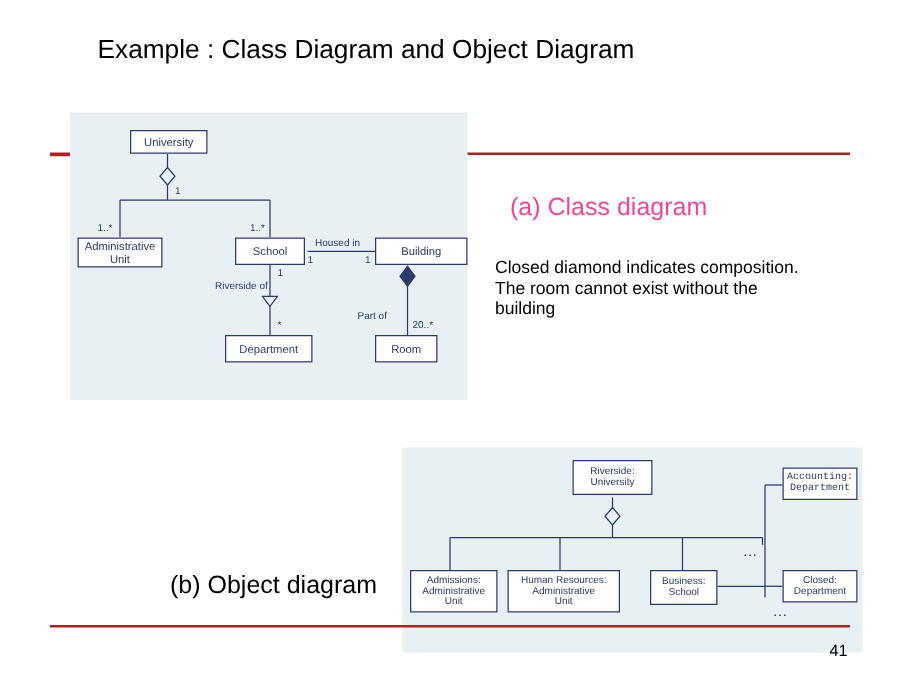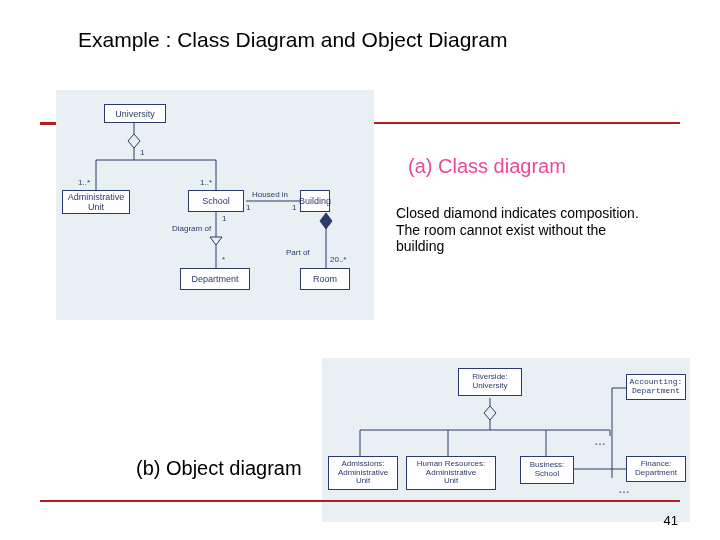--- a/index.html
+++ b/index.html
@@ -159,31 +159,31 @@
     <polygon points="160,155 154,147 166,147" fill="#e9f0f4" stroke="#2a3a6a" stroke-width="1"></polygon>
 
     <line x1="270" y1="123" x2="270" y2="178" stroke="#2a3a6a" stroke-width="1"></line>
     <polygon points="270,123 264,131 270,139 276,131" fill="#2a3a6a" stroke="#2a3a6a" stroke-width="1"></polygon>
   </svg>
 
   <div class="box" style="left:48px; top:14px; width:62px; height:19px;">University</div>
   <div class="box" style="left:6px;  top:100px; width:68px; height:24px; white-space:pre-line;">Administrative
 Unit</div>
   <div class="box" style="left:132px; top:100px; width:56px; height:22px;">School</div>
-  <div class="box" style="left:244px; top:100px; width:30px; height:22px;">Building</div>
+  <div class="box" style="left:244px; top:100px; width:74px; height:22px;">Building</div>
   <div class="box" style="left:124px; top:178px; width:70px; height:22px;">Department</div>
   <div class="box" style="left:244px; top:178px; width:50px; height:22px;">Room</div>
 
   <div class="lbl" style="left:84px; top:58px;">1</div>
   <div class="lbl" style="left:22px; top:88px;">1..*</div>
   <div class="lbl" style="left:144px; top:88px;">1..*</div>
   <div class="lbl" style="left:196px; top:100px;">Housed in</div>
   <div class="lbl" style="left:190px; top:113px;">1</div>
   <div class="lbl" style="left:236px; top:113px;">1</div>
-  <div class="lbl" style="left:116px; top:134px;">Diagram of</div>
+  <div class="lbl" style="left:116px; top:134px;">Riverside of</div>
   <div class="lbl" style="left:166px; top:124px;">1</div>
   <div class="lbl" style="left:166px; top:165px;">*</div>
   <div class="lbl" style="left:230px; top:158px;">Part of</div>
   <div class="lbl" style="left:274px; top:165px;">20..*</div>
 </div>
 
 <div class="caption-a">(a) Class diagram</div>
 
 <div class="note">Closed diamond indicates composition. The room cannot exist without the building</div>
 
@@ -212,21 +212,21 @@
   <div class="obj" style="left:6px;   top:98px; width:70px; height:34px; white-space:pre-line;">Admissions:
 Administrative
 Unit</div>
   <div class="obj" style="left:84px;  top:98px; width:90px; height:34px; white-space:pre-line;">Human Resources:
 Administrative
 Unit</div>
   <div class="obj" style="left:198px; top:98px; width:54px; height:28px; white-space:pre-line;">Business:
 School</div>
   <div class="obj" style="left:304px; top:16px; width:60px; height:26px; white-space:pre-line;font-family:Liberation Mono, monospace;">Accounting:
 Department</div>
-  <div class="obj" style="left:304px; top:98px; width:60px; height:26px; white-space:pre-line;">Finance:
+  <div class="obj" style="left:304px; top:98px; width:60px; height:26px; white-space:pre-line;">Closed:
 Department</div>
 
   <div class="dots" style="left:272px; top:76px;">…</div>
   <div class="dots" style="left:296px; top:124px;">…</div>
 </div>
 
 <div class="rule-bottom"></div>
 
 <div class="pagenum">41</div>
 

